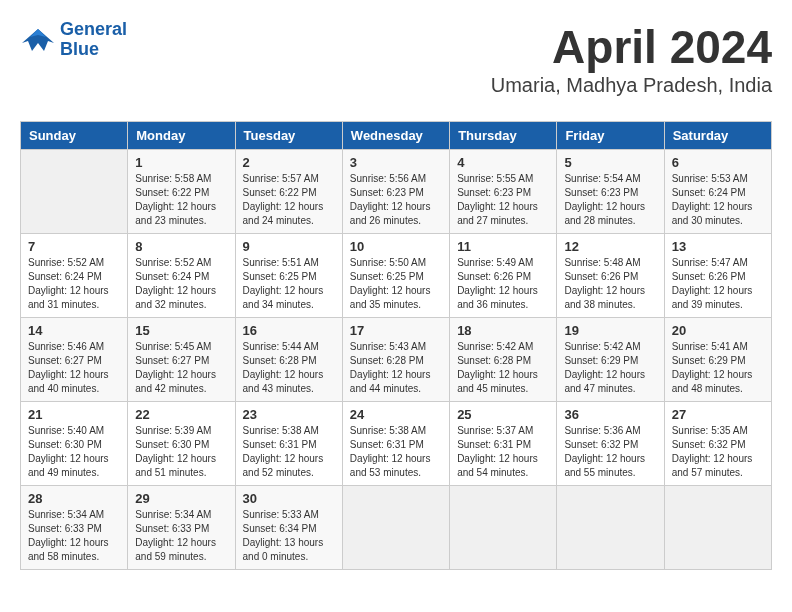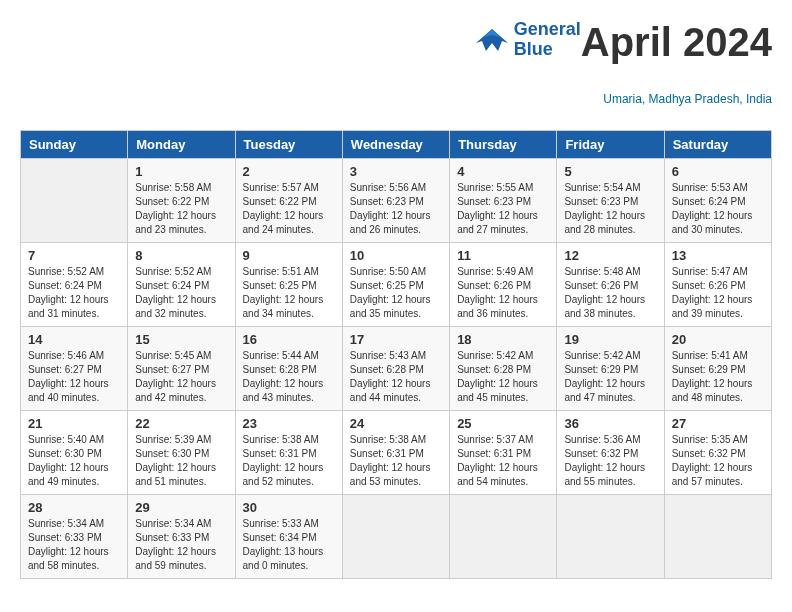--- a/index.html
+++ b/index.html
@@ -5,21 +5,21 @@
     * { box-sizing: border-box; margin: 0; padding: 0; }
     body {
       font-family: Arial, sans-serif;
       background: #fff;
       width: 792px;
       min-height: 612px;
       padding: 20px;
     }
     .header {
       display: flex;
-      justify-content: flex-end;
+      justify-content: space-between;
       align-items: flex-start;
       margin-bottom: 4px;
     }
     .logo {
       display: flex;
       align-items: center;
       gap: 4px;
     }
     .logo-text {
       font-size: 18px;
@@ -31,28 +31,27 @@
       color: #1a5fa8;
     }
     .logo-bird {
       width: 36px;
       height: 30px;
     }
     .title-block {
       text-align: right;
     }
     .month-title {
-      font-size: 40px;
+      font-size: 46px;
       font-weight: bold;
       color: #333;
     }
     .location-title {
-      font-size: 12px;
-      color: #0369a1;
-      margin-top: 27px;
+      font-size: 20px;
+      color: #404040;
     }
     table {
       width: 100%;
       border-collapse: collapse;
       margin-top: 24px;
     }
     thead tr th {
       background-color: #1a5fa8;
       color: #fff;
       text-align: left;

